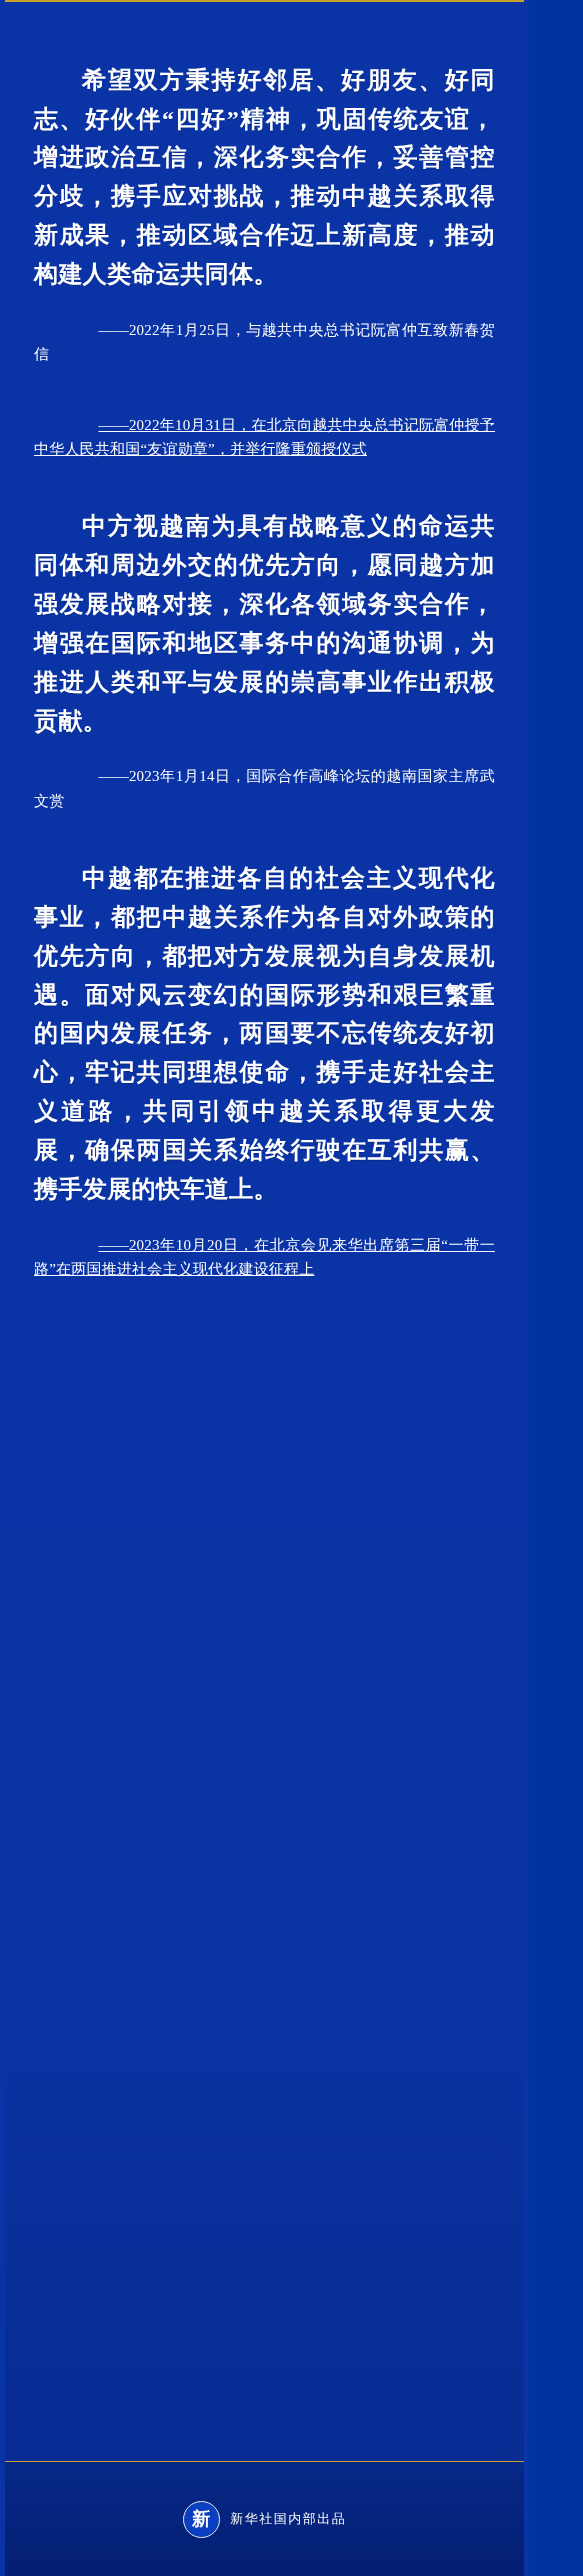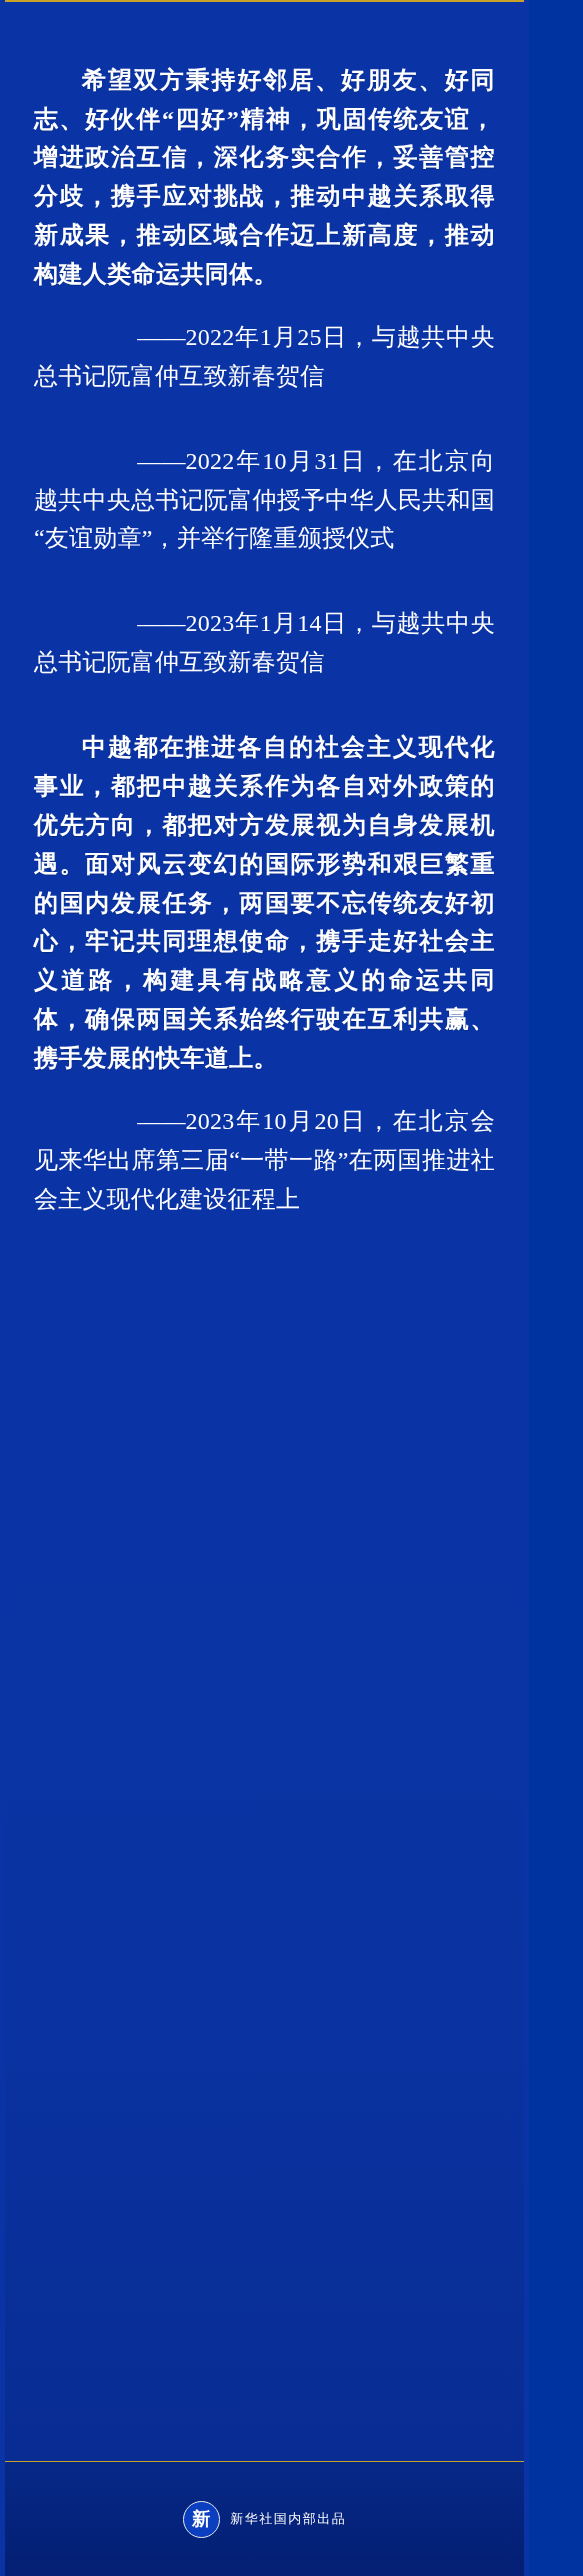--- a/index.html
+++ b/index.html
@@ -42,29 +42,30 @@
     font-size: 24px;
     line-height: 1.62;
     text-align: justify;
     text-indent: 2em;
     letter-spacing: 0.4px;
     font-weight: 700;
     text-shadow: 0 0.8px 0.8px rgba(0,0,0,0.18);
   }
   .quote-source {
     color: #ffffff;
-    font-size: 24px;
+    font-size: 15px;
     line-height: 1.62;
     text-align: justify;
     letter-spacing: 0.2px;
     text-indent: 4.3em;
   }
   .quote-block.b2 .quote-source,
   .quote-block.b4 .quote-source {
     text-indent: 4.3em;
+    text-decoration: underline;
   }
 
   
   .footer {
     height: 115px;
     background: linear-gradient(180deg, #062887 0%, #041f73 100%);
     border-top: 1.5px solid #c9a227;
     display: flex;
     align-items: center;
     justify-content: center;
@@ -118,25 +119,26 @@
     <div class="quote-block b1">
       <p class="quote-body">希望双方秉持好邻居、好朋友、好同志、好伙伴“四好”精神，巩固传统友谊，增进政治互信，深化务实合作，妥善管控分歧，携手应对挑战，推动中越关系取得新成果，推动区域合作迈上新高度，推动构建人类命运共同体。</p>
       <p class="quote-source">——2022年1月25日，与越共中央总书记阮富仲互致新春贺信</p>
     </div>
 
     <div class="quote-block b2">
       <p class="quote-source">——2022年10月31日，在北京向越共中央总书记阮富仲授予中华人民共和国“友谊勋章”，并举行隆重颁授仪式</p>
     </div>
 
     <div class="quote-block b3">
-      <p class="quote-source">——2023年1月14日，与越共中央总书记阮富仲互致新春贺信</p>
+      <p class="quote-body">中方视越南为具有战略意义的命运共同体和周边外交的优先方向，愿同越方加强发展战略对接，深化各领域务实合作，增强在国际和地区事务中的沟通协调，为推进人类和平与发展的崇高事业作出积极贡献。</p>
+      <p class="quote-source">——2023年1月14日，国际合作高峰论坛的越南国家主席武文赏</p>
     </div>
 
     <div class="quote-block b4">
-      <p class="quote-body">中越都在推进各自的社会主义现代化事业，都把中越关系作为各自对外政策的优先方向，都把对方发展视为自身发展机遇。面对风云变幻的国际形势和艰巨繁重的国内发展任务，两国要不忘传统友好初心，牢记共同理想使命，携手走好社会主义道路，构建具有战略意义的命运共同体，确保两国关系始终行驶在互利共赢、携手发展的快车道上。</p>
+      <p class="quote-body">中越都在推进各自的社会主义现代化事业，都把中越关系作为各自对外政策的优先方向，都把对方发展视为自身发展机遇。面对风云变幻的国际形势和艰巨繁重的国内发展任务，两国要不忘传统友好初心，牢记共同理想使命，携手走好社会主义道路，共同引领中越关系取得更大发展，确保两国关系始终行驶在互利共赢、携手发展的快车道上。</p>
       <p class="quote-source">——2023年10月20日，在北京会见来华出席第三届“一带一路”在两国推进社会主义现代化建设征程上</p>
     </div>
 
   </div>
 
   <div class="footer">
     <div class="footer-logo">
       <span class="glyph">新</span>
     </div>
     <div class="footer-text">新华社国内部出品</div>

